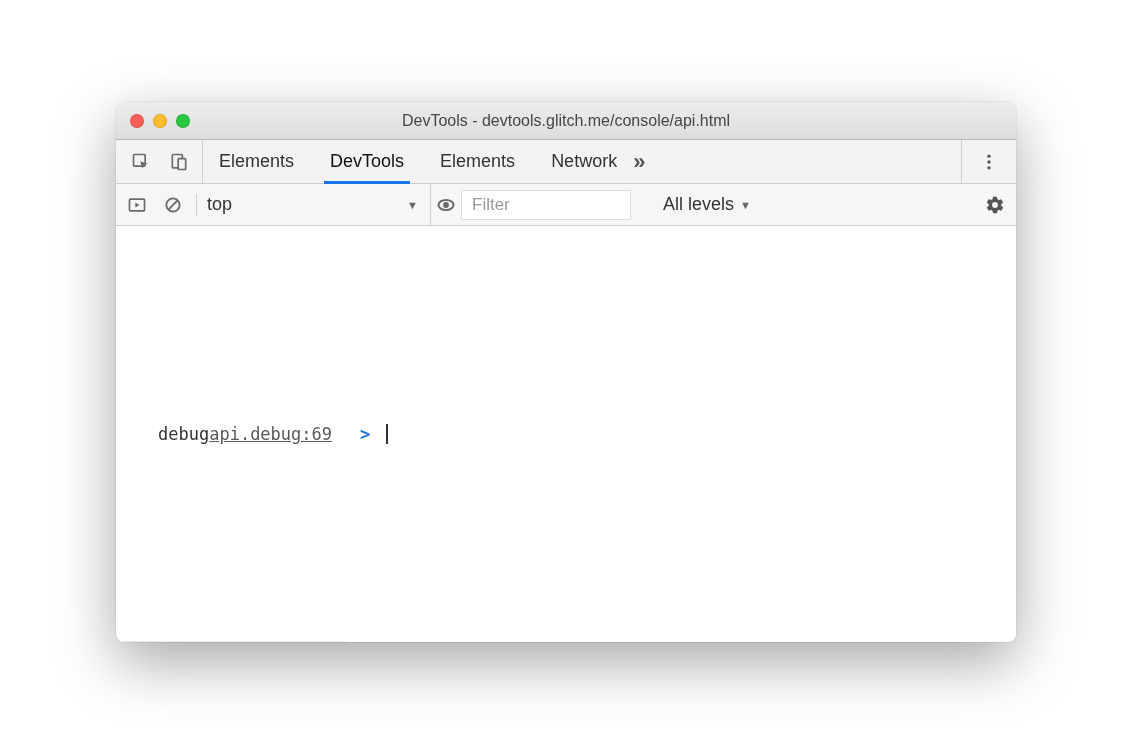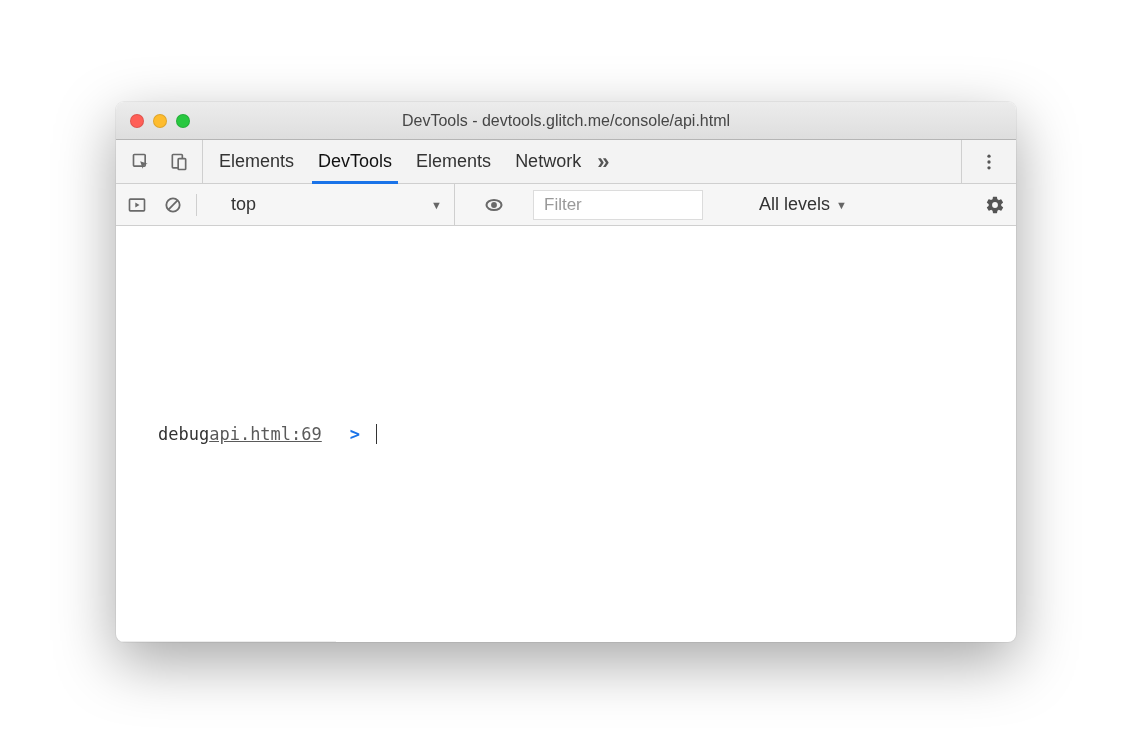--- a/index.html
+++ b/index.html
@@ -87,21 +87,21 @@
       display: flex;
       align-items: center;
       justify-content: center;
       color: #6a6a6a;
     }
     .tb-icon svg { width: 20px; height: 20px; }
     
     .tabs {
       display: flex;
       align-items: stretch;
-      gap: 12px;
+      gap: 24px;
     }
     
     .tab {
       display: flex;
       align-items: center;
       font-size: 18px;
       color: #333;
       cursor: default;
       padding: 0 6px;
       position: relative;
@@ -139,21 +139,21 @@
     }
     
     
     .toolbar {
       height: 42px;
       background: #f6f6f6;
       border-bottom: 1px solid #cfcfcf;
       display: flex;
       align-items: center;
       padding: 0 10px;
-      gap: 28px;
+      gap: 4px;
     }
     
     .tool-group {
       display: flex;
       align-items: center;
       gap: 14px;
       padding-right: 12px;
       border-right: 1px solid #cfcfcf;
     }
     
@@ -345,21 +345,21 @@
     <div class="tool-icon gear">
       <svg viewBox="0 0 24 24" fill="currentColor">
         <path d="M19.4 13a7.5 7.5 0 0 0 .1-1 7.5 7.5 0 0 0-.1-1l2.1-1.6a.5.5 0 0 0 .1-.6l-2-3.4a.5.5 0 0 0-.6-.2l-2.5 1a7.3 7.3 0 0 0-1.7-1l-.4-2.6A.5.5 0 0 0 14 2h-4a.5.5 0 0 0-.5.4L9.1 5a7.3 7.3 0 0 0-1.7 1l-2.5-1a.5.5 0 0 0-.6.2l-2 3.4a.5.5 0 0 0 .1.6L4.5 11a7.5 7.5 0 0 0-.1 1 7.5 7.5 0 0 0 .1 1l-2.1 1.6a.5.5 0 0 0-.1.6l2 3.4a.5.5 0 0 0 .6.2l2.5-1a7.3 7.3 0 0 0 1.7 1l.4 2.6a.5.5 0 0 0 .5.4h4a.5.5 0 0 0 .5-.4l.4-2.6a7.3 7.3 0 0 0 1.7-1l2.5 1a.5.5 0 0 0 .6-.2l2-3.4a.5.5 0 0 0-.1-.6ZM12 15.5A3.5 3.5 0 1 1 15.5 12 3.5 3.5 0 0 1 12 15.5Z"></path>
       </svg>
     </div>
   </div>
 
   <div class="console">
     <div class="log-row">
       <span class="log-text">debug</span>
-      <a class="log-source">api.html:69</a>
+      <a class="log-source">api.debug:69</a>
     </div>
     <div class="prompt-row">
       <span class="prompt-arrow">&gt;</span>
       <span class="cursor"></span>
     </div>
   </div>
 
 </div>
 
 </body></html>

